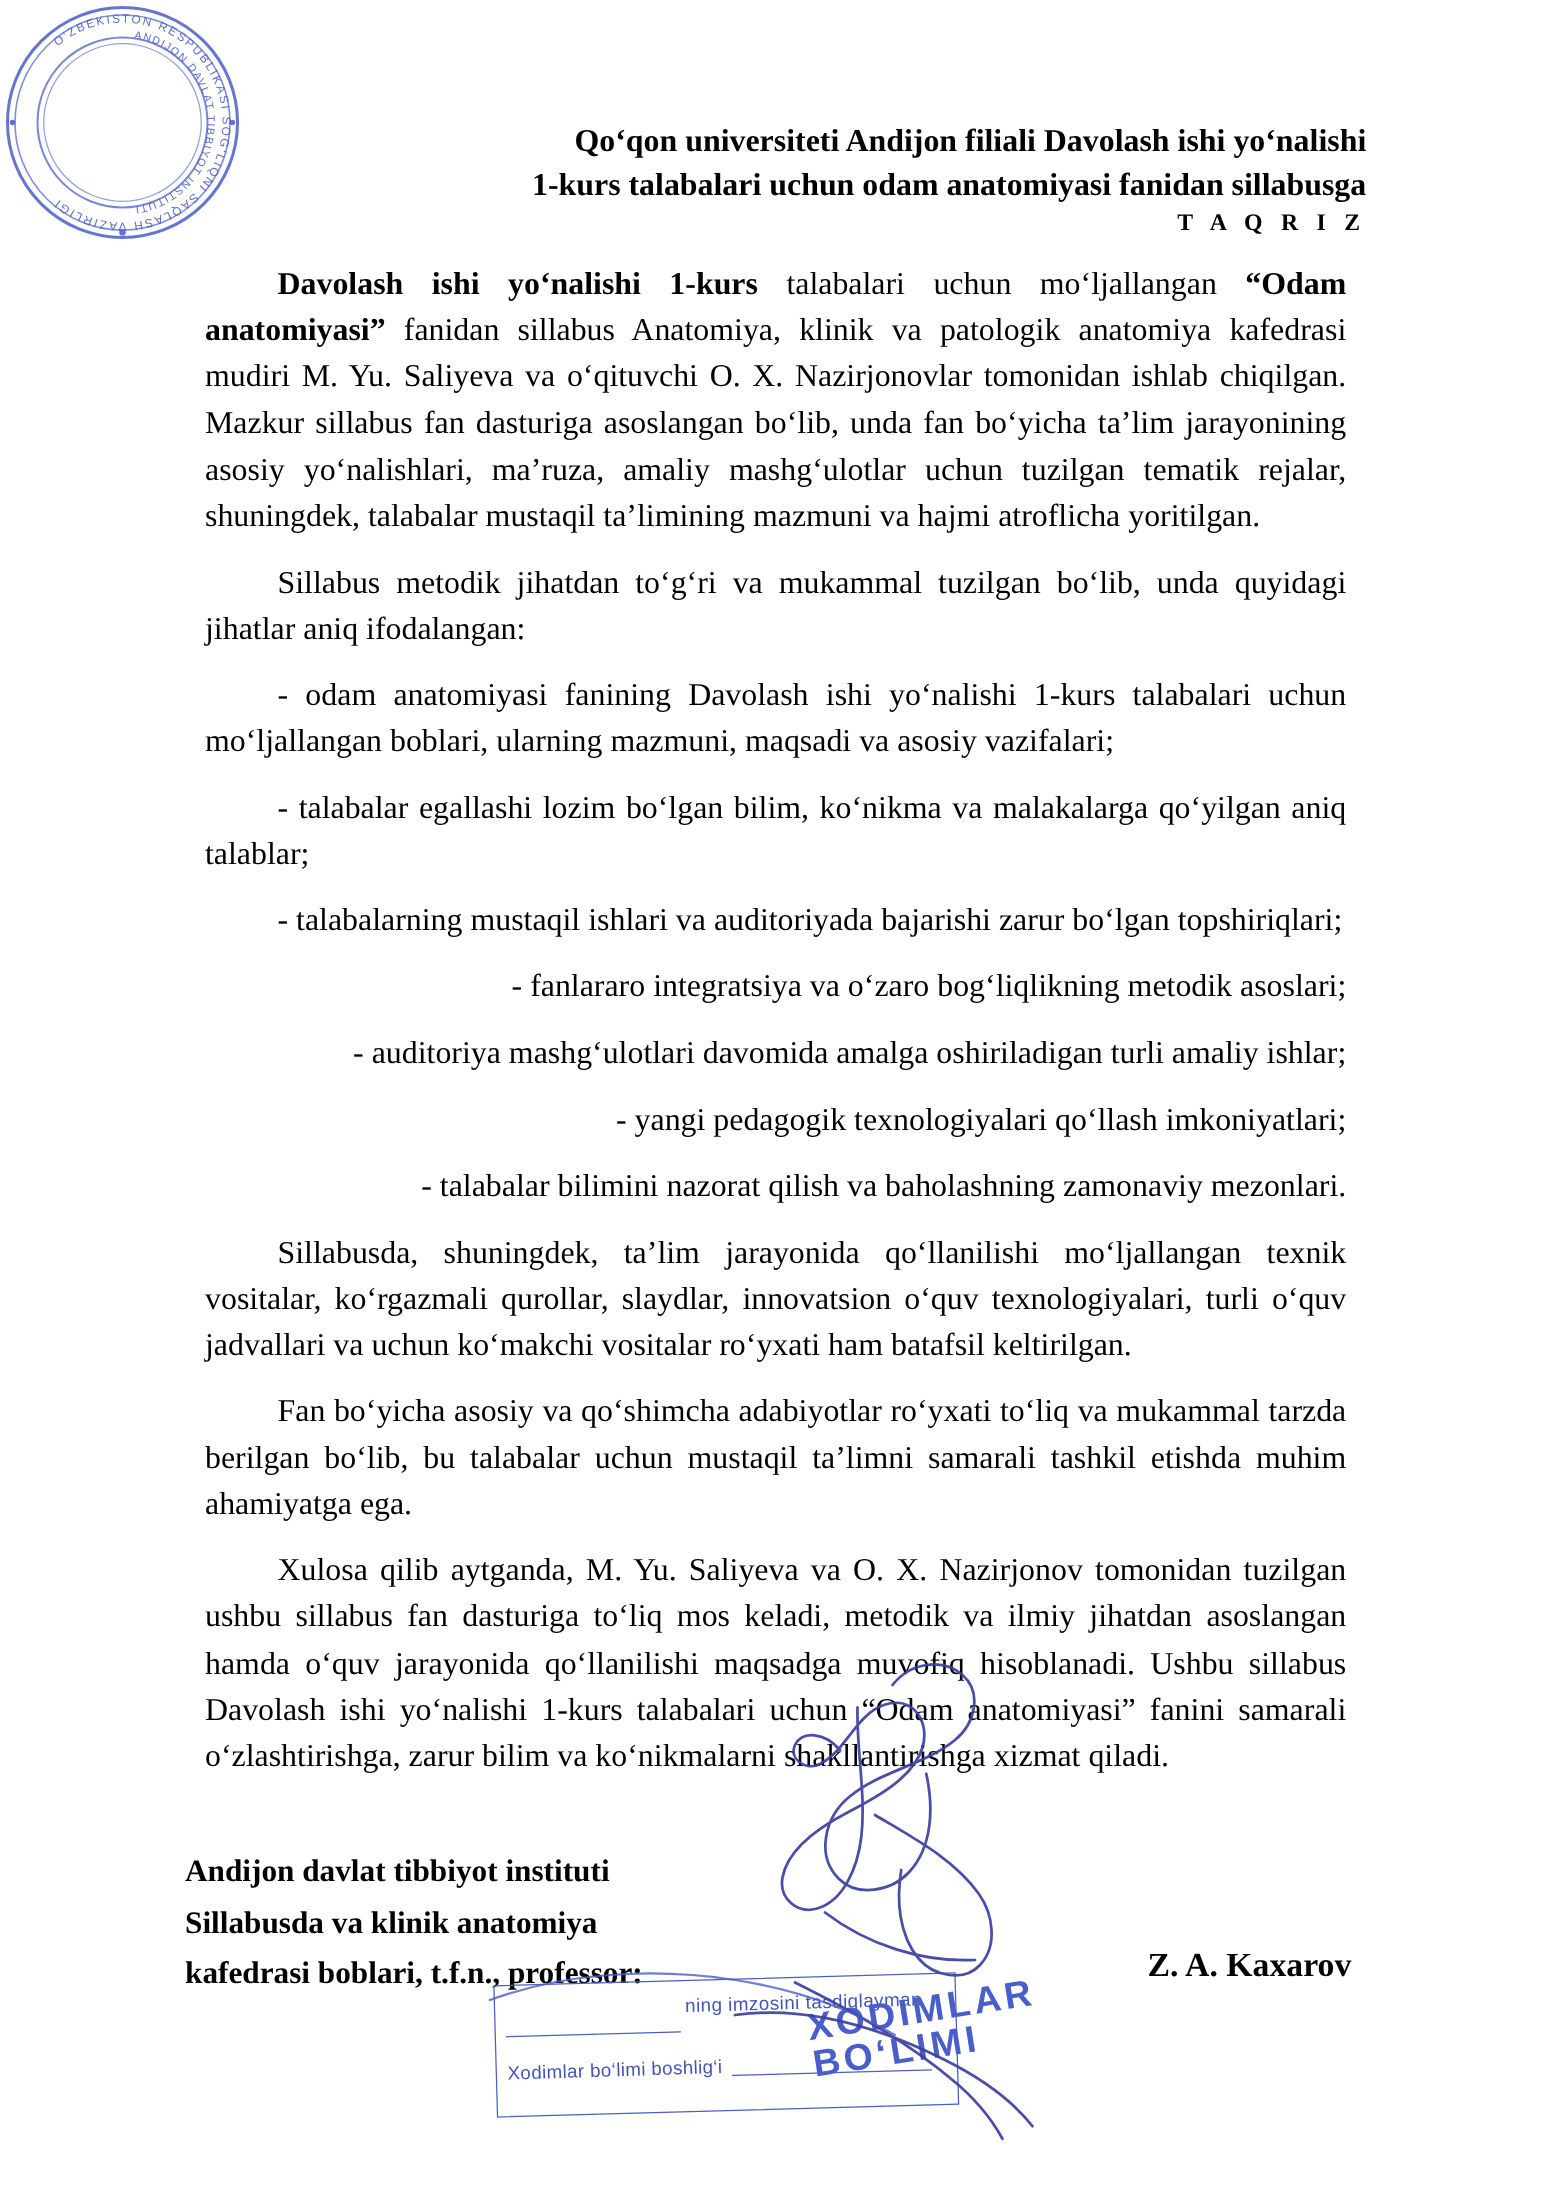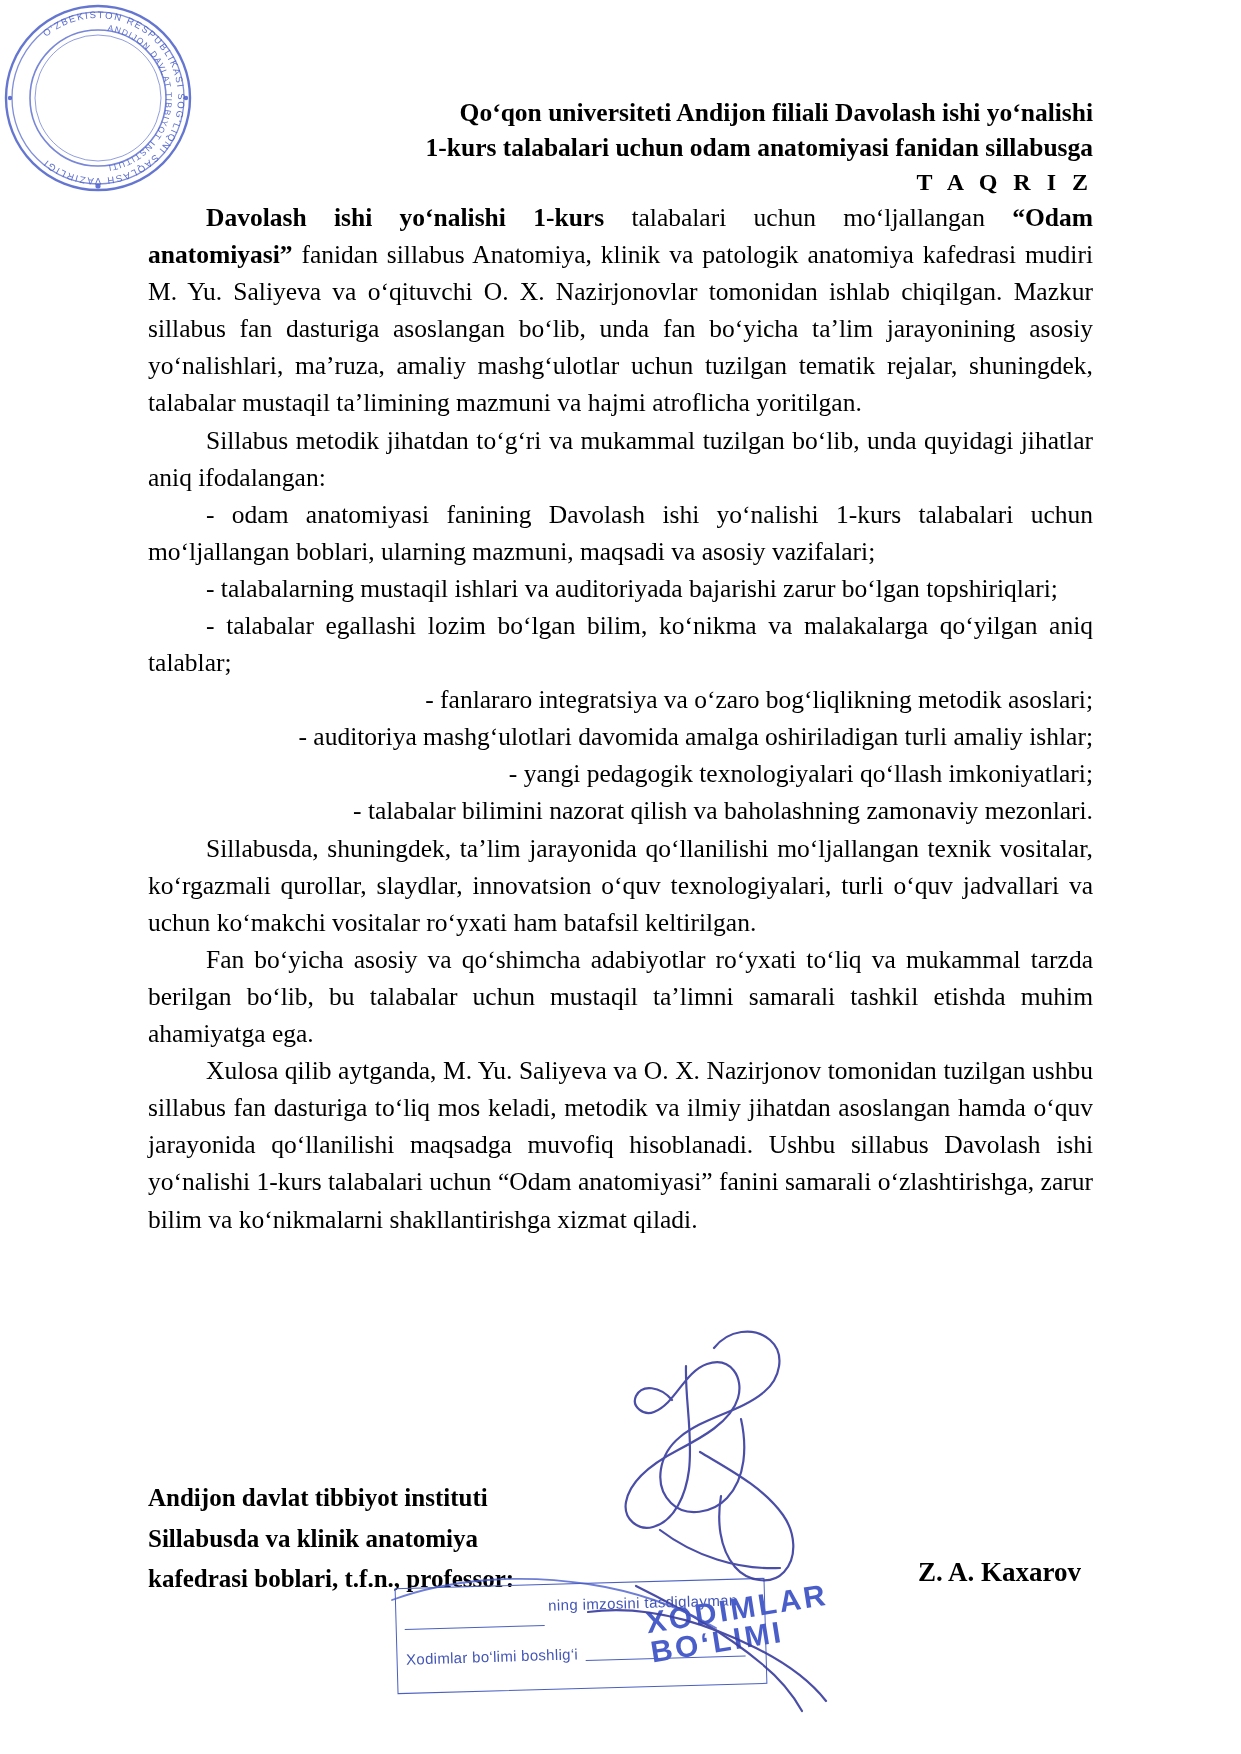--- a/index.html
+++ b/index.html
@@ -25,25 +25,25 @@
   .title-block {
     text-align: right;
     font-weight: bold;
     font-size: 25.5px;
     line-height: 1.36;
   }
   .title-line { display: block; white-space: nowrap; }
   .title-taqriz {
     display: block;
     letter-spacing: 5px;
-    font-size: 24px;
+    font-size: 19px;
     margin-top: 1px;
   }
   p.body {
-    margin: 0;
+    margin: 16px;
     font-size: 25.5px;
     line-height: 1.455;
     text-align: justify;
     text-justify: inter-word;
     text-indent: 58px;
     hyphens: none;
     font-family: Liberation Serif, serif;
   }
   p.body.bullet {
     text-indent: 58px;
@@ -166,22 +166,22 @@
       <span class="title-line">Qo‘qon universiteti Andijon filiali Davolash ishi yo‘nalishi</span>
       <span class="title-line">1-kurs  talabalari uchun odam anatomiyasi fanidan sillabusga</span>
       <span class="title-taqriz">T A Q R I Z</span>
     </div>
 
     <p class="body first-para"><b class="bd">Davolash ishi yo‘nalishi 1-kurs</b><span> talabalari uchun mo‘ljallangan </span><b class="bd">“Odam anatomiyasi”</b><span> fanidan sillabus Anatomiya, klinik va patologik anatomiya kafedrasi mudiri M. Yu. Saliyeva va o‘qituvchi O. X. Nazirjonovlar tomonidan ishlab chiqilgan. Mazkur sillabus fan dasturiga asoslangan bo‘lib, unda fan bo‘yicha ta’lim jarayonining asosiy yo‘nalishlari, ma’ruza, amaliy mashg‘ulotlar uchun tuzilgan tematik rejalar, shuningdek, talabalar mustaqil ta’limining mazmuni va hajmi atroflicha yoritilgan.</span></p>
 
     <p class="body">Sillabus metodik jihatdan to‘g‘ri va mukammal tuzilgan bo‘lib, unda quyidagi jihatlar aniq ifodalangan:</p>
 
     <p class="body bullet">- odam anatomiyasi fanining Davolash ishi yo‘nalishi 1-kurs talabalari uchun mo‘ljallangan boblari, ularning mazmuni, maqsadi va asosiy vazifalari;</p>
+    <p class="body bullet">- talabalar egallashi lozim bo‘lgan bilim, ko‘nikma va malakalarga qo‘yilgan aniq talablar;</p>
     <p class="body bullet">- talabalarning mustaqil ishlari va auditoriyada bajarishi zarur bo‘lgan topshiriqlari;</p>
-    <p class="body bullet">- talabalar egallashi lozim bo‘lgan bilim, ko‘nikma va malakalarga qo‘yilgan aniq talablar;</p>
     <p class="body bullet nojust">- fanlararo integratsiya va o‘zaro bog‘liqlikning metodik asoslari;</p>
     <p class="body bullet nojust">- auditoriya mashg‘ulotlari davomida amalga oshiriladigan turli amaliy ishlar;</p>
     <p class="body bullet nojust">- yangi pedagogik texnologiyalari qo‘llash imkoniyatlari;</p>
     <p class="body bullet nojust">- talabalar bilimini nazorat qilish va baholashning zamonaviy mezonlari.</p>
 
     <p class="body">Sillabusda, shuningdek, ta’lim jarayonida qo‘llanilishi mo‘ljallangan texnik vositalar, ko‘rgazmali qurollar, slaydlar, innovatsion o‘quv texnologiyalari, turli o‘quv jadvallari va uchun ko‘makchi vositalar ro‘yxati ham batafsil keltirilgan.</p>
     <p class="body">Fan bo‘yicha asosiy va qo‘shimcha adabiyotlar ro‘yxati to‘liq va mukammal tarzda berilgan bo‘lib, bu talabalar uchun mustaqil ta’limni samarali tashkil etishda muhim ahamiyatga ega.</p>
     <p class="body">Xulosa qilib aytganda, M. Yu. Saliyeva va O. X. Nazirjonov tomonidan tuzilgan ushbu sillabus fan dasturiga to‘liq mos keladi, metodik va ilmiy jihatdan asoslangan hamda o‘quv jarayonida qo‘llanilishi maqsadga muvofiq hisoblanadi. Ushbu sillabus Davolash ishi yo‘nalishi 1-kurs talabalari uchun “Odam anatomiyasi” fanini samarali o‘zlashtirishga, zarur bilim va ko‘nikmalarni shakllantirishga xizmat qiladi.</p>
 
   </div>

